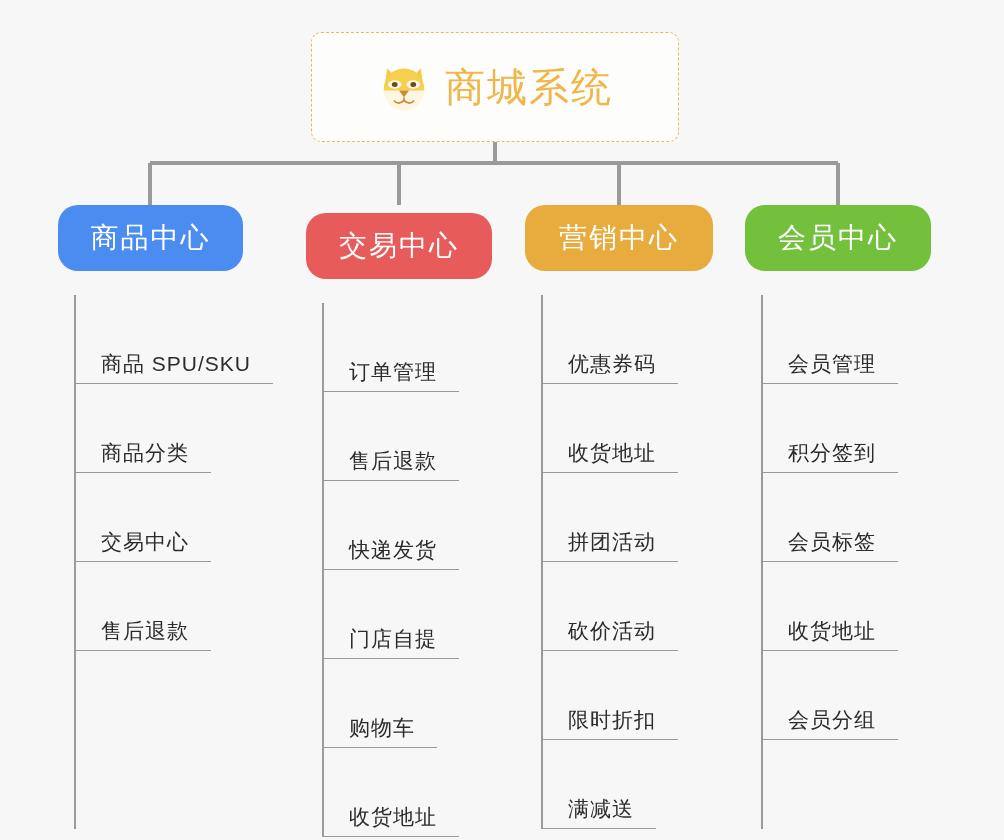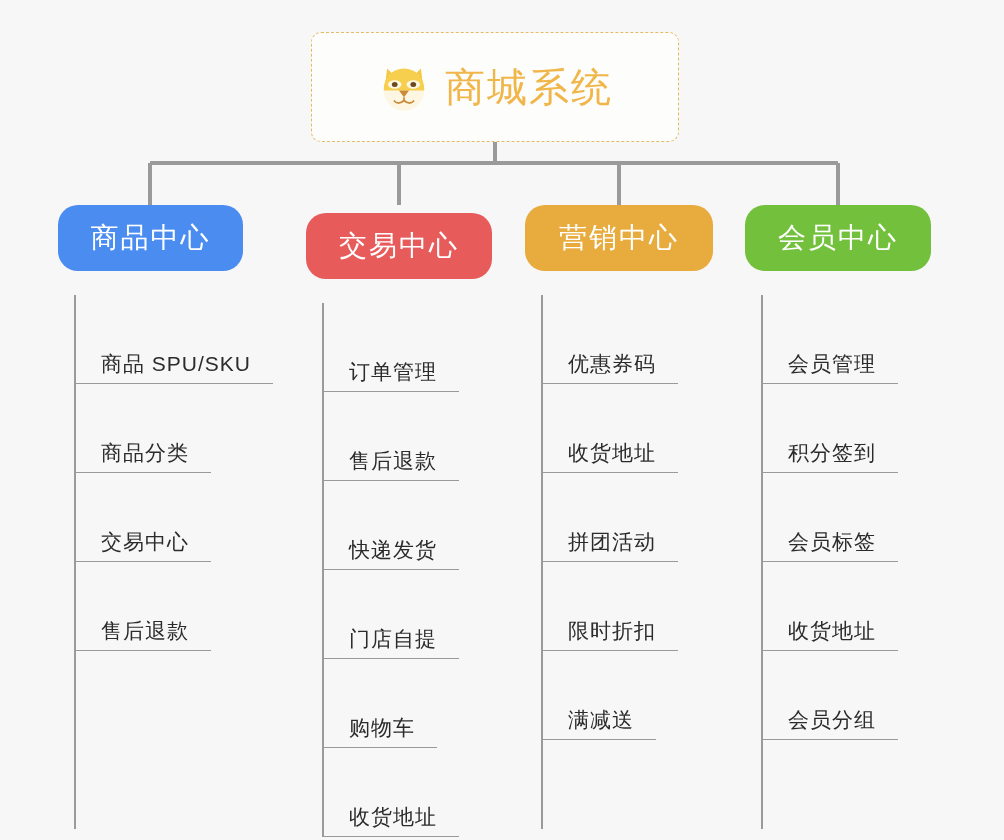--- a/index.html
+++ b/index.html
@@ -217,20 +217,23 @@
         <div class="child-item">
             <span class="child-label">优惠券码</span>
           </div>
         <div class="child-item">
             <span class="child-label">收货地址</span>
           </div>
         <div class="child-item">
             <span class="child-label">拼团活动</span>
           </div>
         <div class="child-item">
+            <span class="child-label">砍价活动</span>
+          </div>
+        <div class="child-item">
             <span class="child-label">限时折扣</span>
           </div>
         <div class="child-item">
             <span class="child-label">满减送</span>
           </div>
       </div>
     </div>
 
     <div class="column col-3">
       <div class="cat-header" style="background: rgb(114, 192, 60);">

